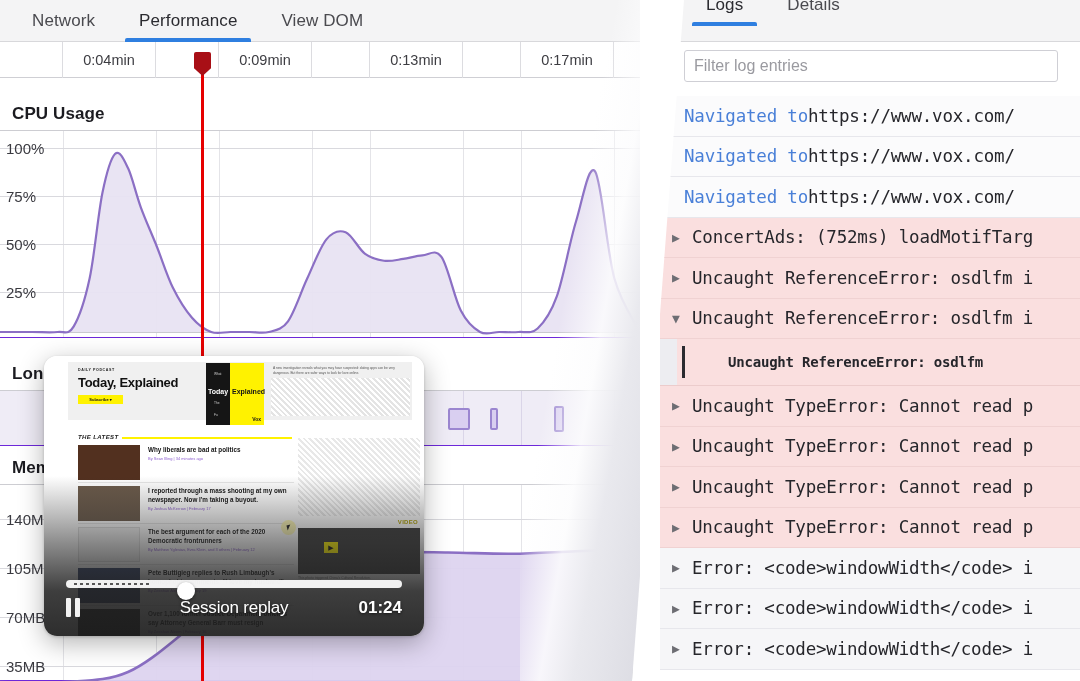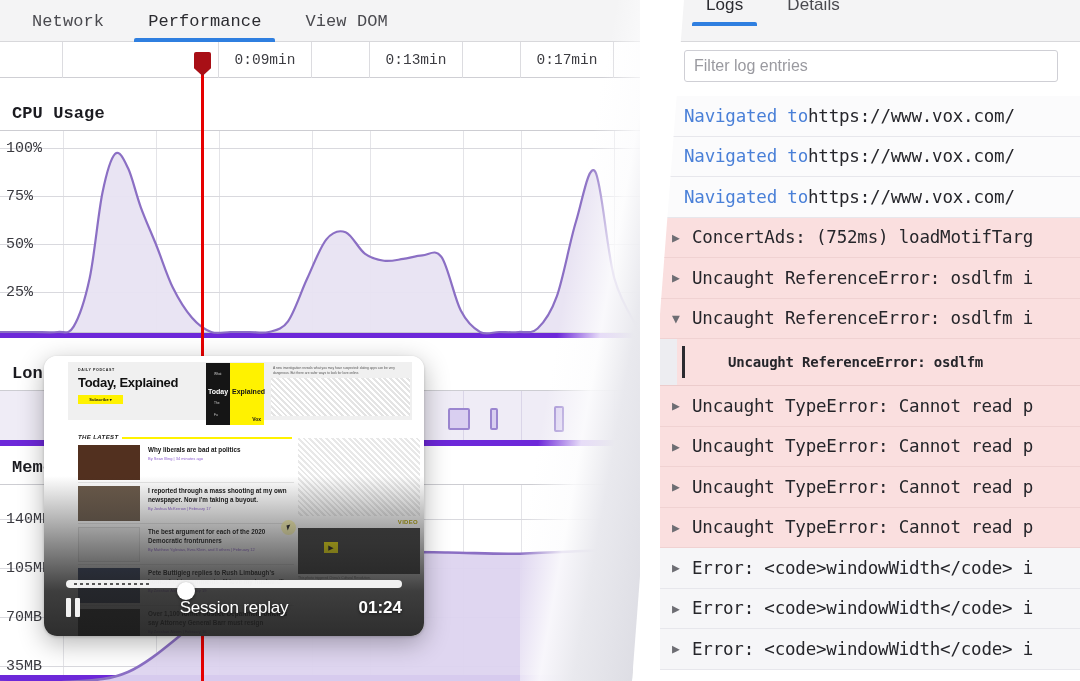--- a/index.html
+++ b/index.html
@@ -3,21 +3,21 @@
 <meta charset="utf-8">
 <style>
   * { box-sizing: border-box; margin:0; padding:0; }
   html,body { width:1080px; height:681px; overflow:hidden; background:#fff;
     font-family:"Liberation Sans", sans-serif; }
 
   #root { position:relative; width:1080px; height:681px; background:#fff; overflow:hidden; }
 
   
   #left-panel { position:absolute; left:0; top:0; width:640px; height:681px;
-    background:#ffffff; overflow:hidden;font-family:Liberation Mono, monospace; }
+    background:#ffffff; overflow:hidden; }
 
   
   #tabbar { position:absolute; left:0; top:0; width:640px; height:42px;
     background:#f4f4f5; border-bottom:1px solid #d8d8db; }
   #tabbar .tabs { display:flex; height:42px; align-items:center; padding-left:10px; }
   .tab { position:relative; height:42px; display:flex; align-items:center;
     padding:0 22px; font-size:17px; color:#4a4a4f; letter-spacing:.1px; cursor:default; }
   .tab.active { color:#2b2b30; }
   .tab.active::after { content:""; position:absolute; left:8px; right:8px; bottom:0;
     height:4px; background:#2f7fe0; border-radius:2px 2px 0 0; }
@@ -35,21 +35,21 @@
   #playhead-line { position:absolute; top:72px; left:201px; width:2.5px; height:609px;
     background:#e60000; z-index:39; }
 
   
   #charts { position:absolute; left:0; top:78px; width:640px; height:603px; }
 
   .section-title { font-size:17px; font-weight:bold; color:#1b1b20;
     padding-left:12px; letter-spacing:.1px; }
 
   .plot { position:relative; background:#fff; border-top:1px solid #cdcdd2;
-    border-bottom:6px solid #6d28d9; }
+    border-bottom:1px solid #6d28d9; }
   .gridv { position:absolute; top:0; bottom:0; width:1px; background:#e4e4e8; }
   .gridh { position:absolute; left:0; right:0; height:1px; background:#d9d9de; }
   .ylab { position:absolute; left:6px; font-size:15px; color:#3a3a40;
     transform:translateY(-50%); background:transparent; z-index:6; }
 
   
   #cpu-title { position:absolute; left:0; top:26px; }
   #cpu-plot { position:absolute; left:0; top:52px; width:640px; height:208px; }
 
   
@@ -197,20 +197,21 @@
     <div id="tabbar">
       <div class="tabs">
         <div class="tab">Network</div>
         <div class="tab active">Performance</div>
         <div class="tab">View DOM</div>
       </div>
     </div>
 
     <div id="ruler">
       <div class="ruler-cell" style="left:0;width:63px;"></div>
+      <div class="ruler-cell" style="left:63px;width:93px;">0:04min</div>
       <div class="ruler-cell" style="left:156px;width:63px;"></div>
       <div class="ruler-cell" style="left:219px;width:93px;">0:09min</div>
       <div class="ruler-cell" style="left:312px;width:58px;"></div>
       <div class="ruler-cell" style="left:370px;width:93px;">0:13min</div>
       <div class="ruler-cell" style="left:463px;width:58px;"></div>
       <div class="ruler-cell" style="left:521px;width:93px;">0:17min</div>
       <div class="ruler-cell" style="left:614px;width:26px;border-right:none;"></div>
     </div>
 
     <div id="charts">

